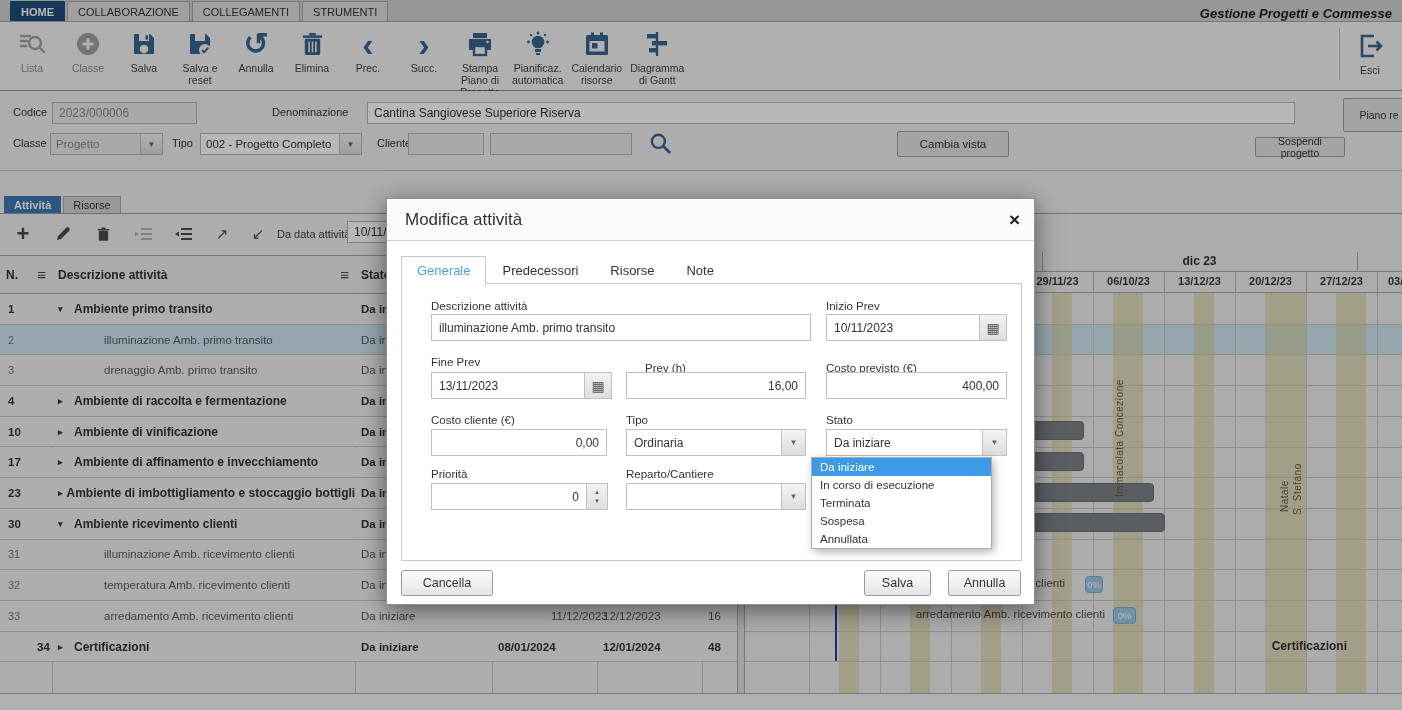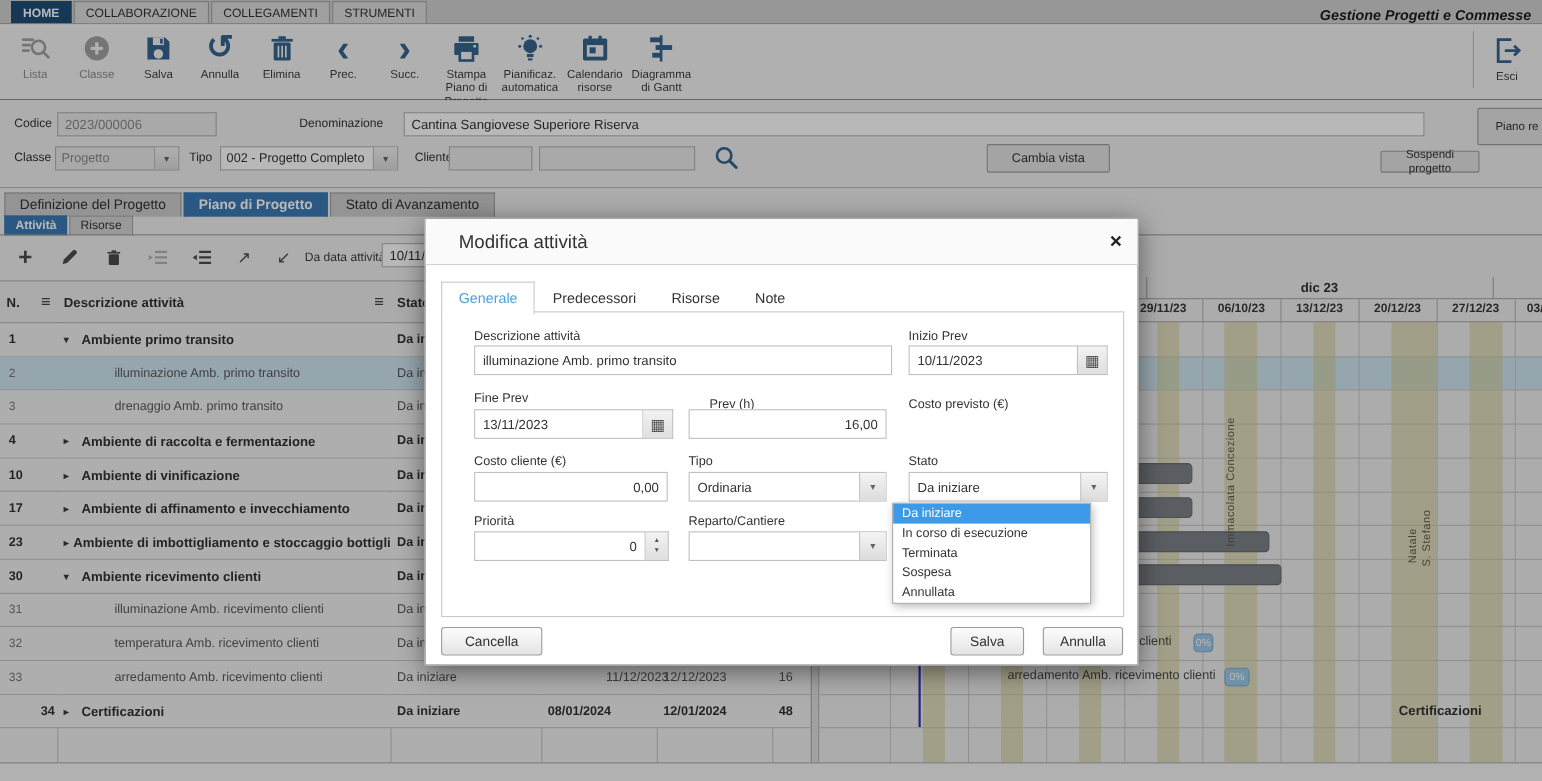--- a/index.html
+++ b/index.html
@@ -115,21 +115,21 @@
   #bottombar{position:absolute;left:0;top:693px;width:100%;height:17px;background:#f6f6f6;border-top:1px solid #ababab;}
 
   
   #dim{position:absolute;inset:0;background:rgba(0,0,0,0.28);z-index:50;pointer-events:none;}
 
   
   #modal{position:absolute;left:386px;top:198px;width:649px;height:407px;background:#fff;
          border:1px solid #8f8f8f;box-shadow:0 5px 22px rgba(0,0,0,.5);z-index:60;}
   #m-titlebar{position:absolute;left:0;top:0;width:100%;height:42px;background:#fafafa;border-bottom:1px solid #d2d2d2;
               display:flex;align-items:center;}
-  #m-title{font-size:17px;color:#333;padding-left:30px;}
+  #m-title{font-size:17px;color:#333;padding-left:18px;}
   #m-close{margin-left:auto;margin-right:14px;font-size:19px;font-weight:bold;color:#222;cursor:pointer;line-height:1;}
   #m-tabs{position:absolute;left:14px;top:57px;display:flex;z-index:2;}
   .m-tab{font-size:13px;padding:6px 15px 7px;color:#333;cursor:pointer;border:1px solid transparent;border-bottom:none;}
   .m-tab.active{color:#4da3d9;background:#fff;border-color:#c9c9c9;position:relative;top:0;margin-bottom:-1px;}
   #m-panel{position:absolute;left:14px;top:84px;width:621px;height:278px;border:1px solid #c9c9c9;background:#fff;}
   .m-label{position:absolute;font-size:11.5px;color:#333;}
   .m-input{position:absolute;height:27px;border:1px solid #c0c0c0;background:#fff;font-size:12px;color:#333;
            padding:0 7px;font-family:inherit;}
   .m-input.num{text-align:right;}
   .m-datebtn{position:absolute;height:27px;width:27px;background:linear-gradient(#f2f2f2,#dfdfdf);
@@ -191,20 +191,32 @@
               <path d="M4 4h16l4 4v16H4z" fill="currentColor"></path>
               <rect x="9" y="4" width="10" height="7" fill="#f4f4f4"></rect>
               <rect x="15.5" y="5.3" width="2.5" height="4.3" fill="currentColor"></rect>
               <circle cx="14" cy="19" r="4.3" fill="#f4f4f4"></circle>
             </svg>
           </div>
           <div class="rlabel">Salva</div>
         </div>
         <div class="rbtn">
           <div class="ricon">
+            <svg width="28" height="28" viewBox="0 0 28 28">
+              <path d="M4 4h16l4 4v16H4z" fill="currentColor"></path>
+              <rect x="9" y="4" width="10" height="7" fill="#f4f4f4"></rect>
+              <circle cx="19" cy="20" r="6" fill="#f4f4f4"></circle>
+              <path d="M16 20l2.2 2.3 4-4.6" fill="none" stroke="currentColor" stroke-width="2"></path>
+            </svg>
+          </div>
+          <div class="rlabel">Salva e
+reset</div>
+        </div>
+        <div class="rbtn">
+          <div class="ricon">
             <span class="glyph">↺</span>
           </div>
           <div class="rlabel">Annulla</div>
         </div>
         <div class="rbtn">
           <div class="ricon">
             <svg width="25" height="27" viewBox="0 0 26 28">
               <rect x="5" y="8" width="16" height="17" rx="1.5" fill="currentColor"></rect>
               <rect x="3" y="4.5" width="20" height="2.6" fill="currentColor"></rect>
               <rect x="9.5" y="2" width="7" height="2.5" fill="currentColor"></rect>
@@ -324,25 +336,20 @@
     <span style="position:absolute;left:648px;top:40px;color:#36648e;cursor:pointer;">
       <svg width="24" height="24" viewBox="0 0 22 22">
           <circle cx="9.5" cy="9.5" r="6" fill="none" stroke="currentColor" stroke-width="2.2"></circle>
           <path d="M14 14l5.5 5.5" stroke="currentColor" stroke-width="2.5" stroke-linecap="round"></path>
         </svg>
     </span>
     <button class="gbtn" style="left:897px;top:40px;width:112px;height:26px;">Cambia vista</button>
     <button class="gbtn" style="left:1255px;top:46px;width:90px;height:20px;font-size:10.5px;">Sospendi progetto</button>
   </div>
 
-  <div id="maintabs">
-      <div class="mtab">Definizione del Progetto</div>
-      <div class="mtab active">Piano di Progetto</div>
-      <div class="mtab">Stato di Avanzamento</div>
-    </div>
   <div id="subtabs">
       <div class="stab active">Attività</div>
       <div class="stab">Risorse</div>
     </div>
   <div id="contentline"></div>
 
   <div id="grid-toolbar">
     <span class="gico" style="left:10px;font-size:22px;font-weight:bold;">+</span>
     <span class="gico" style="left:50px;">
       <svg width="16" height="16" viewBox="0 0 16 16">
@@ -620,20 +627,21 @@
       <span class="m-label" style="left:424px;top:16px;">Inizio Prev</span>
       <input class="m-input" style="left: 424px; top: 30px; width: 154px;" value="10/11/2023">
       <span class="m-datebtn" style="left:578px;top:30px;">▦</span>
 
       <span class="m-label" style="left:29px;top:72px;">Fine Prev</span>
       <input class="m-input" style="left: 29px; top: 88px; width: 154px;" value="13/11/2023">
       <span class="m-datebtn" style="left:183px;top:88px;">▦</span>
       <span class="m-label" style="left:224px;top:78px;padding-left:19px;">Prev (h)</span>
       <input class="m-input num" style="left: 224px; top: 88px; width: 180px;" value="16,00">
       <span class="m-label" style="left:424px;top:78px;">Costo previsto (€)</span>
+      <input class="m-input num" style="left: 424px; top: 88px; width: 181px;" value="400,00">
 
       <span class="m-label" style="left:29px;top:130px;">Costo cliente (€)</span>
       <input class="m-input num" style="left: 29px; top: 145px; width: 176px;" value="0,00">
       <span class="m-label" style="left:224px;top:130px;">Tipo</span>
       <div class="m-select" style="left:224px;top:145px;width:180px;">
         <span class="sval">Ordinaria</span>
         <span class="selbtn" style="width:24px;">▼</span>
       </div>
       <span class="m-label" style="left:424px;top:130px;">Stato</span>
       <div class="m-select" style="left:424px;top:145px;width:181px;">

